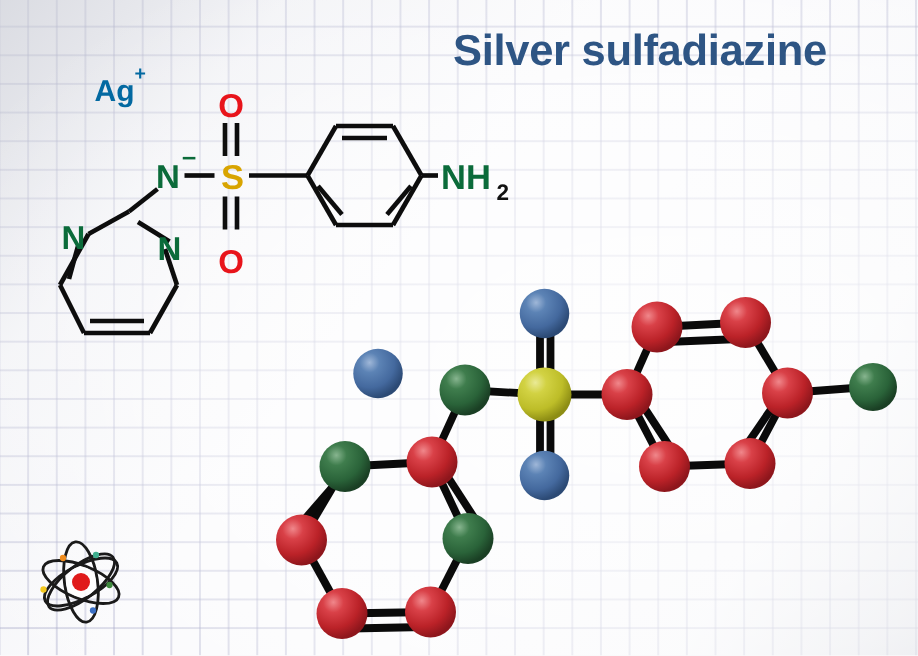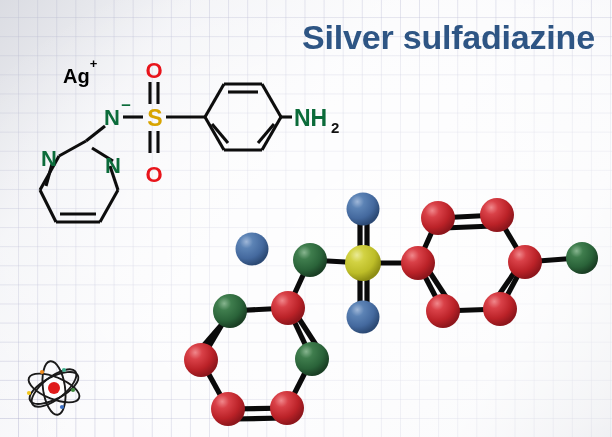--- a/index.html
+++ b/index.html
@@ -24,27 +24,27 @@
     background:
       radial-gradient(120% 105% at 72% 58%, rgba(255,255,255,0.85) 0%, rgba(255,255,255,0.55) 42%, rgba(255,255,255,0) 72%),
       linear-gradient(128deg, rgba(206,208,216,0.72) 0%, rgba(226,228,234,0.32) 20%, rgba(255,255,255,0) 42%),
       linear-gradient(300deg, rgba(200,203,212,0.50) 0%, rgba(232,234,240,0.22) 18%, rgba(255,255,255,0) 40%);
     pointer-events:none;
   }
 
   
   .title{
     position:absolute;left:302px;top:18px;
-    font-size:34px;font-weight:700;letter-spacing:-0.2px;
+    font-size:29px;font-weight:700;letter-spacing:-0.2px;
     color:#2e5584;white-space:nowrap;
   }
   
   .agplus{
-    position:absolute;left:63px;top:63px;
-    font-size:20px;font-weight:700;color:#000000;white-space:nowrap;
+    position:absolute;left:63px;top:48px;
+    font-size:20px;font-weight:700;color:#0369a1;white-space:nowrap;
   }
   .agplus sup{font-size:13px;font-weight:700;top:-0.55em;position:relative;}
 
   svg{position:absolute;left:0;top:0;overflow:visible;}
   .skel{z-index:3;}
   .model{z-index:2;}
   .logo{z-index:4;}
 
   .bond{stroke:#0d0d0d;stroke-width:3.1;stroke-linecap:butt;fill:none;}
   .bond3d{stroke:#0a0a0a;stroke-width:5.2;stroke-linecap:butt;fill:none;}

